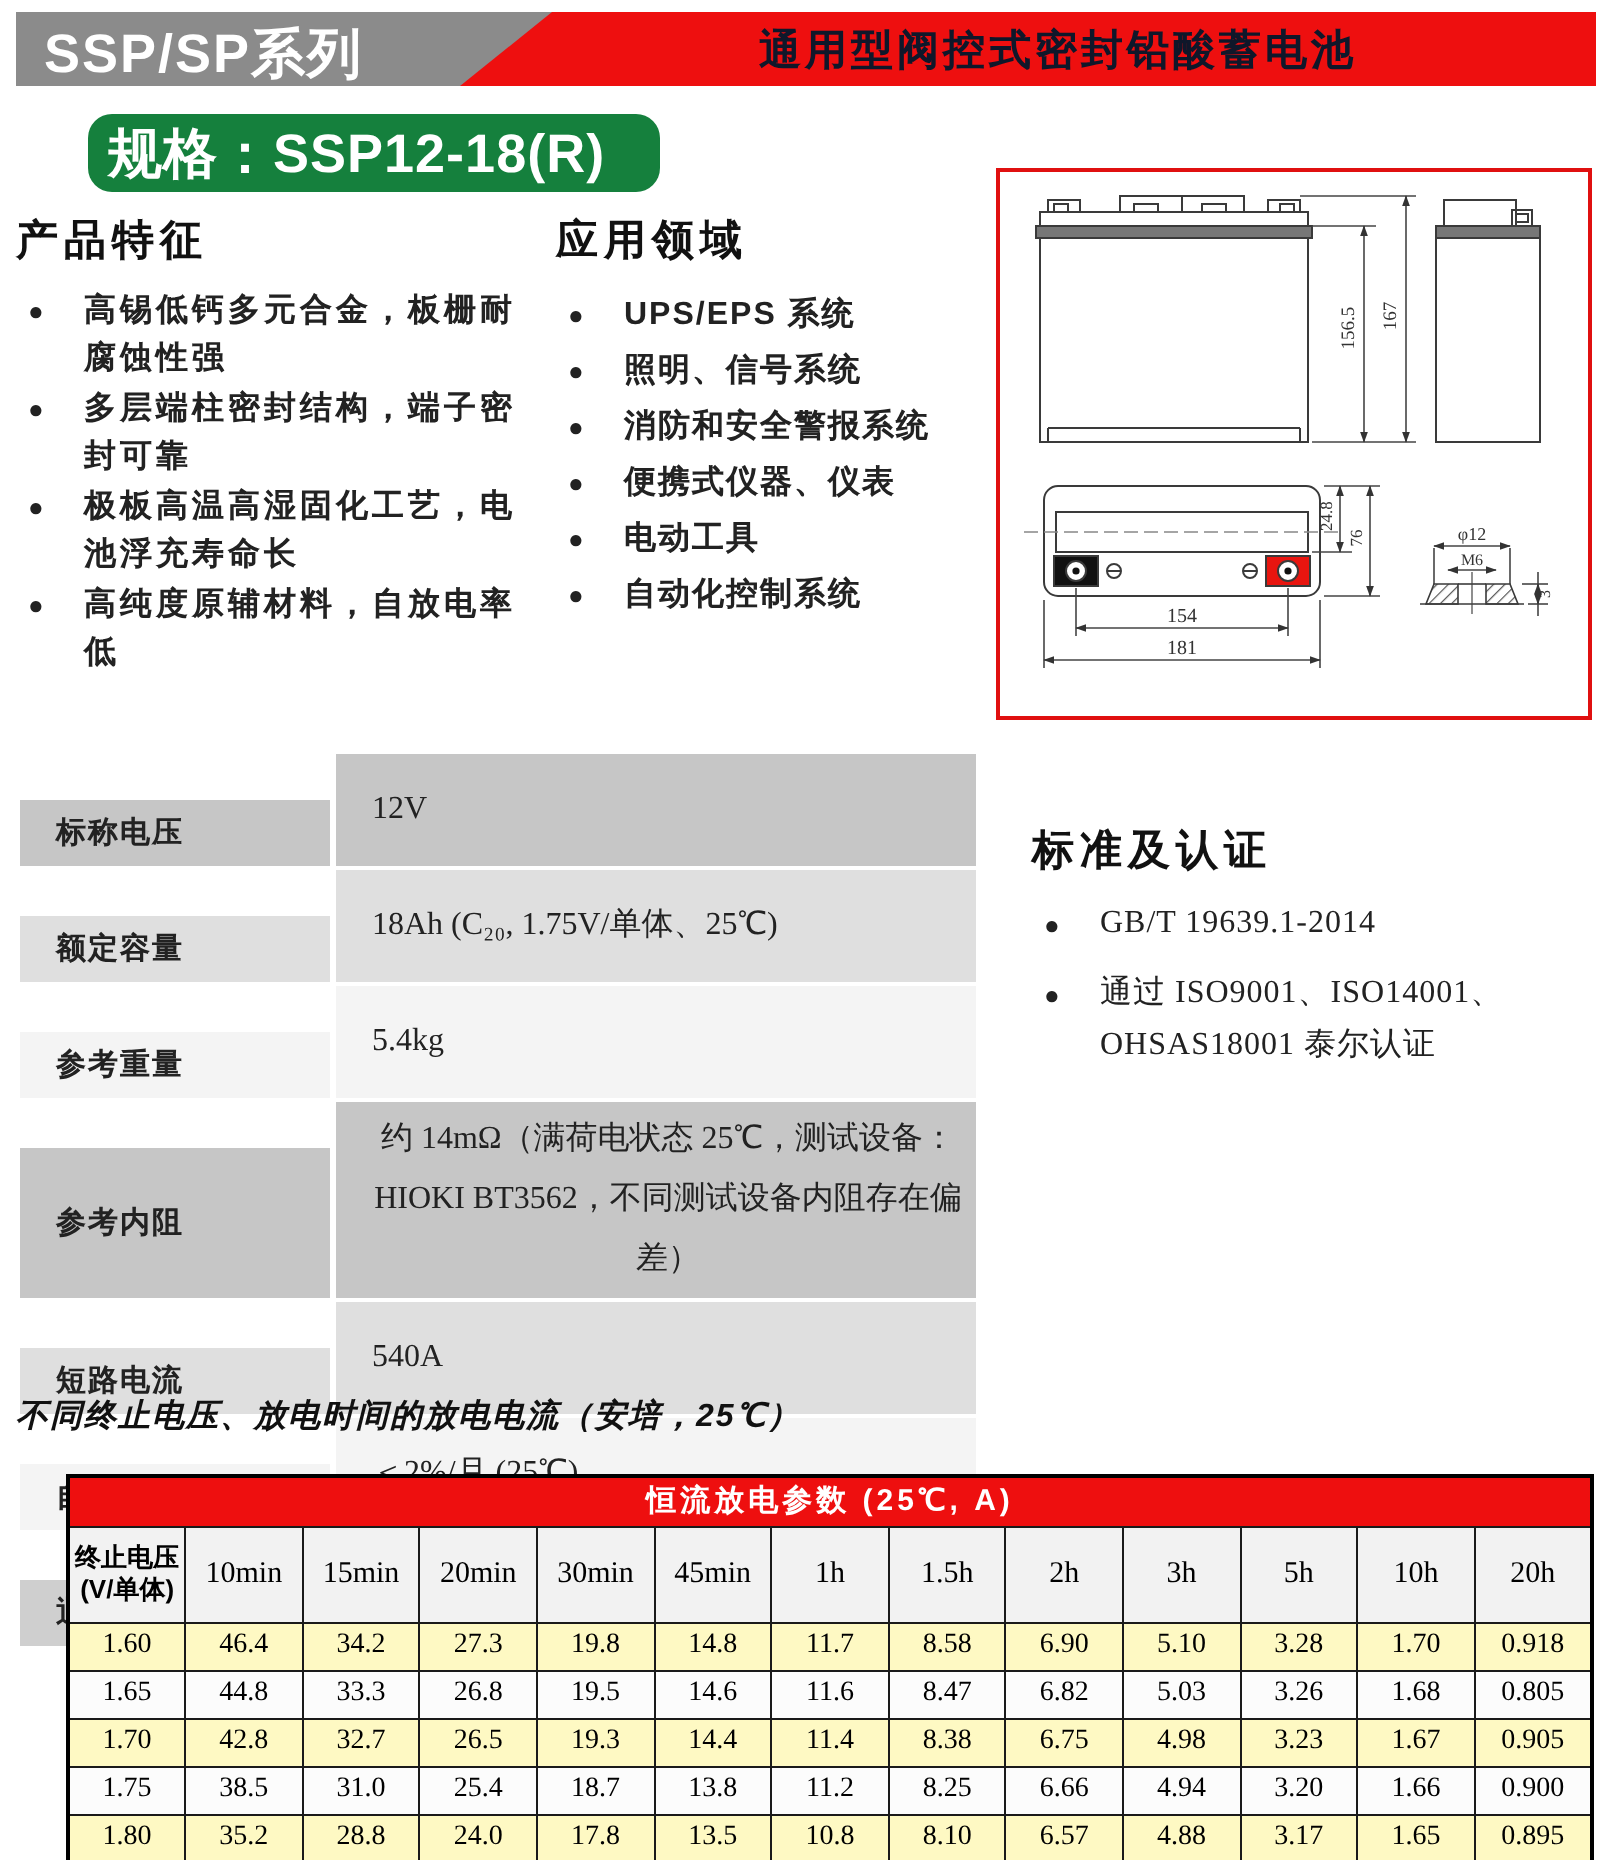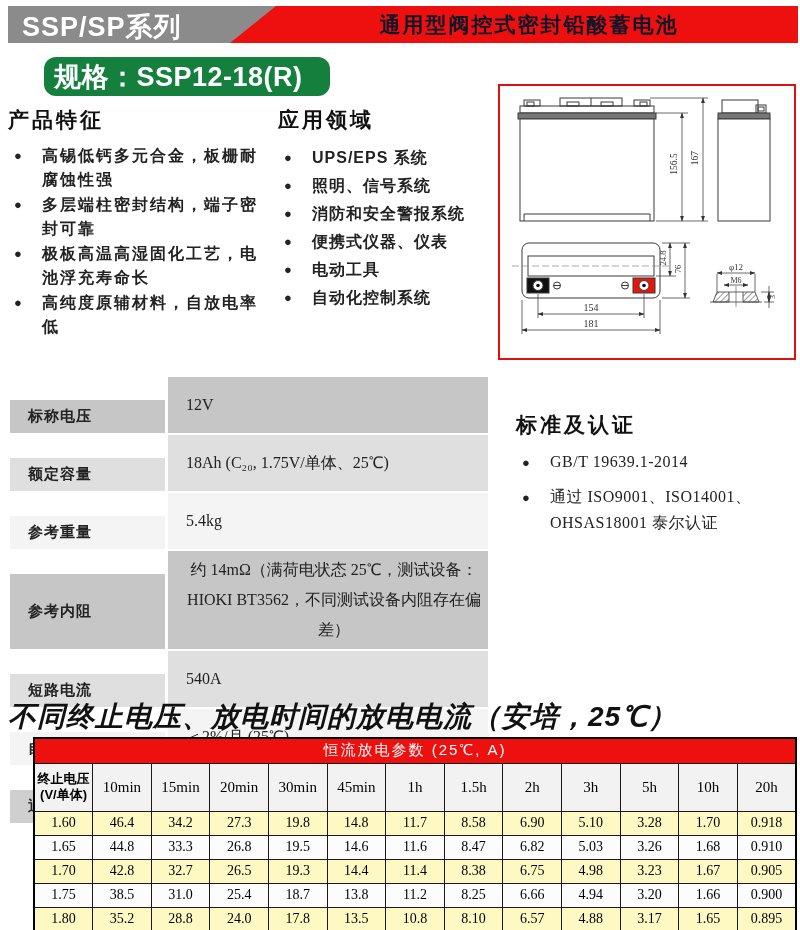--- a/index.html
+++ b/index.html
@@ -49,27 +49,27 @@
   .shade-c { background:#f4f4f4; }
   .shade-d { background:#cfcfcf; }
 
   
   .standards { position:absolute; left:516px; top:372px; width:300px;margin-top:39px; }
   .standards .blist li { font-weight:normal; font-family:"Liberation Serif", serif;
                          font-size:16px; letter-spacing:0.5px; line-height:26px; margin-bottom:9px; }
   .standards .blist li .dot { top:1px; }
 
   
-  .dis-title { position:absolute; left:8px; top:698px; font-size:28px; font-weight:bold;
+  .dis-title { position:absolute; left:8px; top:698px; font-size:16px; font-weight:bold;
                font-style:italic; color:#111; letter-spacing:1px; }
   .dis-table { position:absolute; left:33px; top:737px; width:764px; border-collapse:collapse;
                table-layout:fixed; }
   .dis-table td { border:1px solid #1a1a1a; text-align:center; vertical-align:middle; }
   .dis-table { border:2px solid #000; }
-  .dis-table .t-title { background:#ee0f0f; color:#fff; font-size:15px; font-weight:normal;
+  .dis-table .t-title { background:#ee0f0f; color:#fff; font-size:15px; font-weight:bold;
                         height:25px; letter-spacing:2px; }
   .dis-table .t-head { background:#f2f2f2; height:48px; font-family:"Liberation Serif", serif; font-size:15px; }
   .dis-table .t-head.first { font-family:"Liberation Sans", sans-serif; font-size:13px; font-weight:bold; line-height:16px; }
   .dis-table .t-cell { height:24px; font-family:"Liberation Serif", serif; font-size:14px; }
   .row-gray  td.t-cell { background:#fef9c3; }
   .row-white td.t-cell { background:#fcfcfc; }
 </style>
 </head>
 <body>
 
@@ -292,21 +292,21 @@
           <td class="t-cell">33.3</td>
           <td class="t-cell">26.8</td>
           <td class="t-cell">19.5</td>
           <td class="t-cell">14.6</td>
           <td class="t-cell">11.6</td>
           <td class="t-cell">8.47</td>
           <td class="t-cell">6.82</td>
           <td class="t-cell">5.03</td>
           <td class="t-cell">3.26</td>
           <td class="t-cell">1.68</td>
-          <td class="t-cell">0.910</td>
+          <td class="t-cell">0.805</td>
         </tr>
         <tr class="row-gray">
           <td class="t-cell">1.70</td>
           <td class="t-cell">42.8</td>
           <td class="t-cell">32.7</td>
           <td class="t-cell">26.5</td>
           <td class="t-cell">19.3</td>
           <td class="t-cell">14.4</td>
           <td class="t-cell">11.4</td>
           <td class="t-cell">8.38</td>

